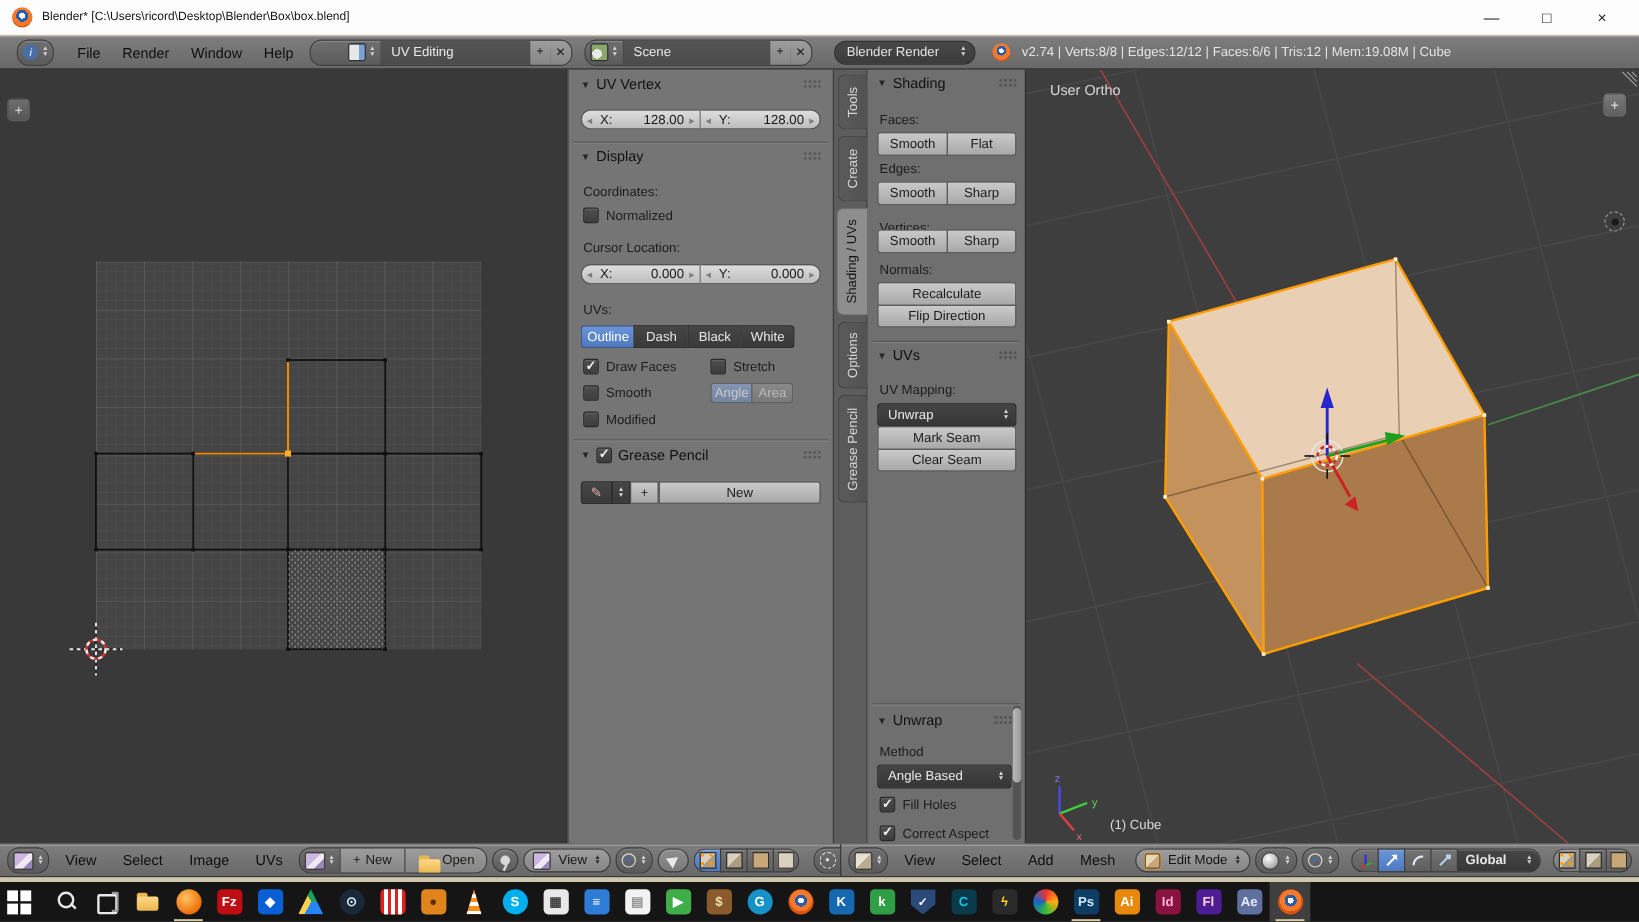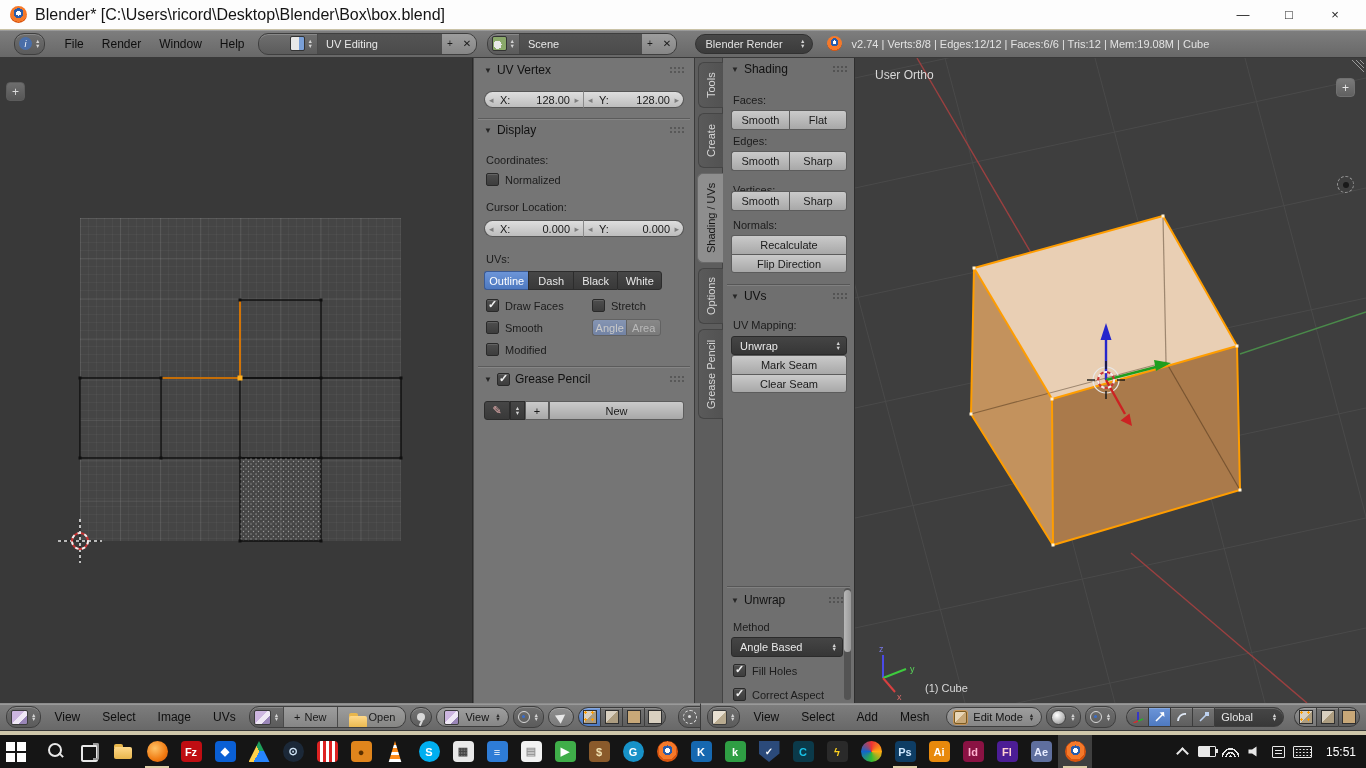--- a/index.html
+++ b/index.html
@@ -4,21 +4,21 @@
 <style>
   html,body{margin:0;padding:0;background:#222;}
   #screen{position:relative;width:1366px;height:768px;overflow:hidden;background:#3d3d3d;
     font-family:"Liberation Sans",sans-serif;-webkit-font-smoothing:antialiased;}
   .abs{position:absolute;}
   
   .titlebar{left:0;top:0;width:1366px;height:30px;background:#fdfdfd;border-bottom:1px solid #c9c2a6;
     display:flex;align-items:center;padding:0 8px;box-sizing:border-box;}
   .blogo{width:17px;height:17px;border-radius:50%;flex:none;margin:0 8px 0 2px;
     background:radial-gradient(circle at 50% 42%,#ffffff 0 2.5px,#2a5caa 2.5px 5px,#f5792a 5px 8.5px,#d9550f 8.5px);}
-  .titletext{font-size:16px;color:#141414;}
+  .titletext{font-size:10px;color:#141414;}
   .wctrl{margin-left:auto;display:flex;}
   .wbtn{width:46px;height:29px;display:flex;align-items:center;justify-content:center;font-size:13px;color:#222;}
   
   .bheader{background:linear-gradient(#7e7e7e,#686868);border-bottom:1px solid #393939;box-shadow:inset 0 1px rgba(255,255,255,.22);
     display:flex;align-items:center;box-sizing:border-box;}
   .menu{font-size:12px;color:#0e0e0e;padding:0 9px;white-space:nowrap;}
   .hw{display:inline-flex;align-items:stretch;height:20px;border:1px solid #3f3f3f;border-radius:10px;
     background:linear-gradient(#6f6f6f,#5b5b5b);box-shadow:inset 0 1px rgba(255,255,255,.18);overflow:hidden;flex:none;}
   .seg{display:flex;align-items:center;padding:0 4px;border-right:1px solid #4a4a4a;}
   .seg:last-child{border-right:none;}
@@ -91,21 +91,21 @@
     background:linear-gradient(#7a7a7a,#606060);color:#e8e8e8;font-size:12px;display:flex;align-items:center;justify-content:center;}
   .rotgizmo{position:absolute;right:12px;top:118px;width:15px;height:15px;border-radius:50%;border:1.5px dashed #9a9a9a;}
   .rotgizmo::after{content:"";position:absolute;left:4.5px;top:4.5px;width:6px;height:6px;border-radius:50%;background:#1a1a1a;}
   
   .footer{top:703px;height:28px;}
   .ficon{width:15px;height:13px;border-radius:2px;flex:none;}
   .imgicon{background:linear-gradient(135deg,#cdb6e0 0 45%,#efe8f5 45% 70%,#9a86b8 70%);border:1px solid #3c3c3c;}
   .cubeicon{background:linear-gradient(135deg,#e8e0d2 0 50%,#b9ab90 50%);border:1px solid #3c3c3c;width:13px;}
   .hbtn{height:20px;min-width:22px;border:1px solid #3c3c3c;background:linear-gradient(#747474,#5e5e5e);
     box-shadow:inset 0 1px rgba(255,255,255,.18);display:flex;align-items:center;justify-content:center;
-    box-sizing:border-box;flex:none;}
+    box-sizing:border-box;flex:none;font-weight:bold;}
   .hbtn.on{background:linear-gradient(#6c95d8,#4e79c0);}
   .hbtn.pressed{background:linear-gradient(#8f8f8f,#7a7a7a);}
   .hgrp{display:flex;}
   .hgrp .hbtn{border-right-width:0;}
   .hgrp .hbtn:first-child{border-radius:10px 0 0 10px;}
   .hgrp .hbtn:last-child{border-radius:0 10px 10px 0;border-right-width:1px;}
   .lightdd{display:inline-flex;align-items:center;gap:6px;height:20px;border:1px solid #3f3f3f;border-radius:10px;
     background:linear-gradient(#9e9e9e,#868686);color:#141414;font-size:11px;padding:0 7px;box-sizing:border-box;flex:none;}
   .modedot{width:11px;height:11px;border-radius:2px;background:linear-gradient(135deg,#e8d6b8 0 50%,#c8a878 50%);
     border:1px solid #7a5a20;box-shadow:0 0 0 1px rgba(250,150,30,.5);}
@@ -731,38 +731,15 @@
         <div class="tb-app" title="flash">
           <span class="tb-ico" style="background: #4c1d95; color: rgb(255, 208, 208);">Fl</span>
         </div>
         <div class="tb-app" title="after-effects">
           <span class="tb-ico" style="background: rgb(95, 111, 158); color: rgb(232, 236, 255);">Ae</span>
         </div>
         <div class="tb-app active running" title="blender">
           <span class="tb-ico" style="background: radial-gradient(circle at 50% 45%, rgb(255, 255, 255) 0px, rgb(255, 255, 255) 2.5px, rgb(42, 92, 170) 2.5px, rgb(42, 92, 170) 5px, rgb(245, 121, 42) 5px, rgb(245, 121, 42) 9px, rgb(217, 85, 15) 9px); border-radius: 50%;"></span>
         </div>
       </div>
-    <div class="tray">
-      <div id="tray-items" style="display:flex;">
-          <div class="tray-it">
-            <span class="ico-chevron-up"></span>
-          </div>
-          <div class="tray-it">
-            <span class="ico-battery"></span>
-          </div>
-          <div class="tray-it">
-            <span class="ico-wifi"></span>
-          </div>
-          <div class="tray-it">
-            <span class="ico-volume"></span>
-          </div>
-          <div class="tray-it">
-            <span class="ico-action-center"></span>
-          </div>
-          <div class="tray-it">
-            <span class="ico-keyboard"></span>
-          </div>
-        </div>
-      <div class="tbtime">15:51</div>
-    </div>
   </div>
 
 </div>
 
 </body></html>

